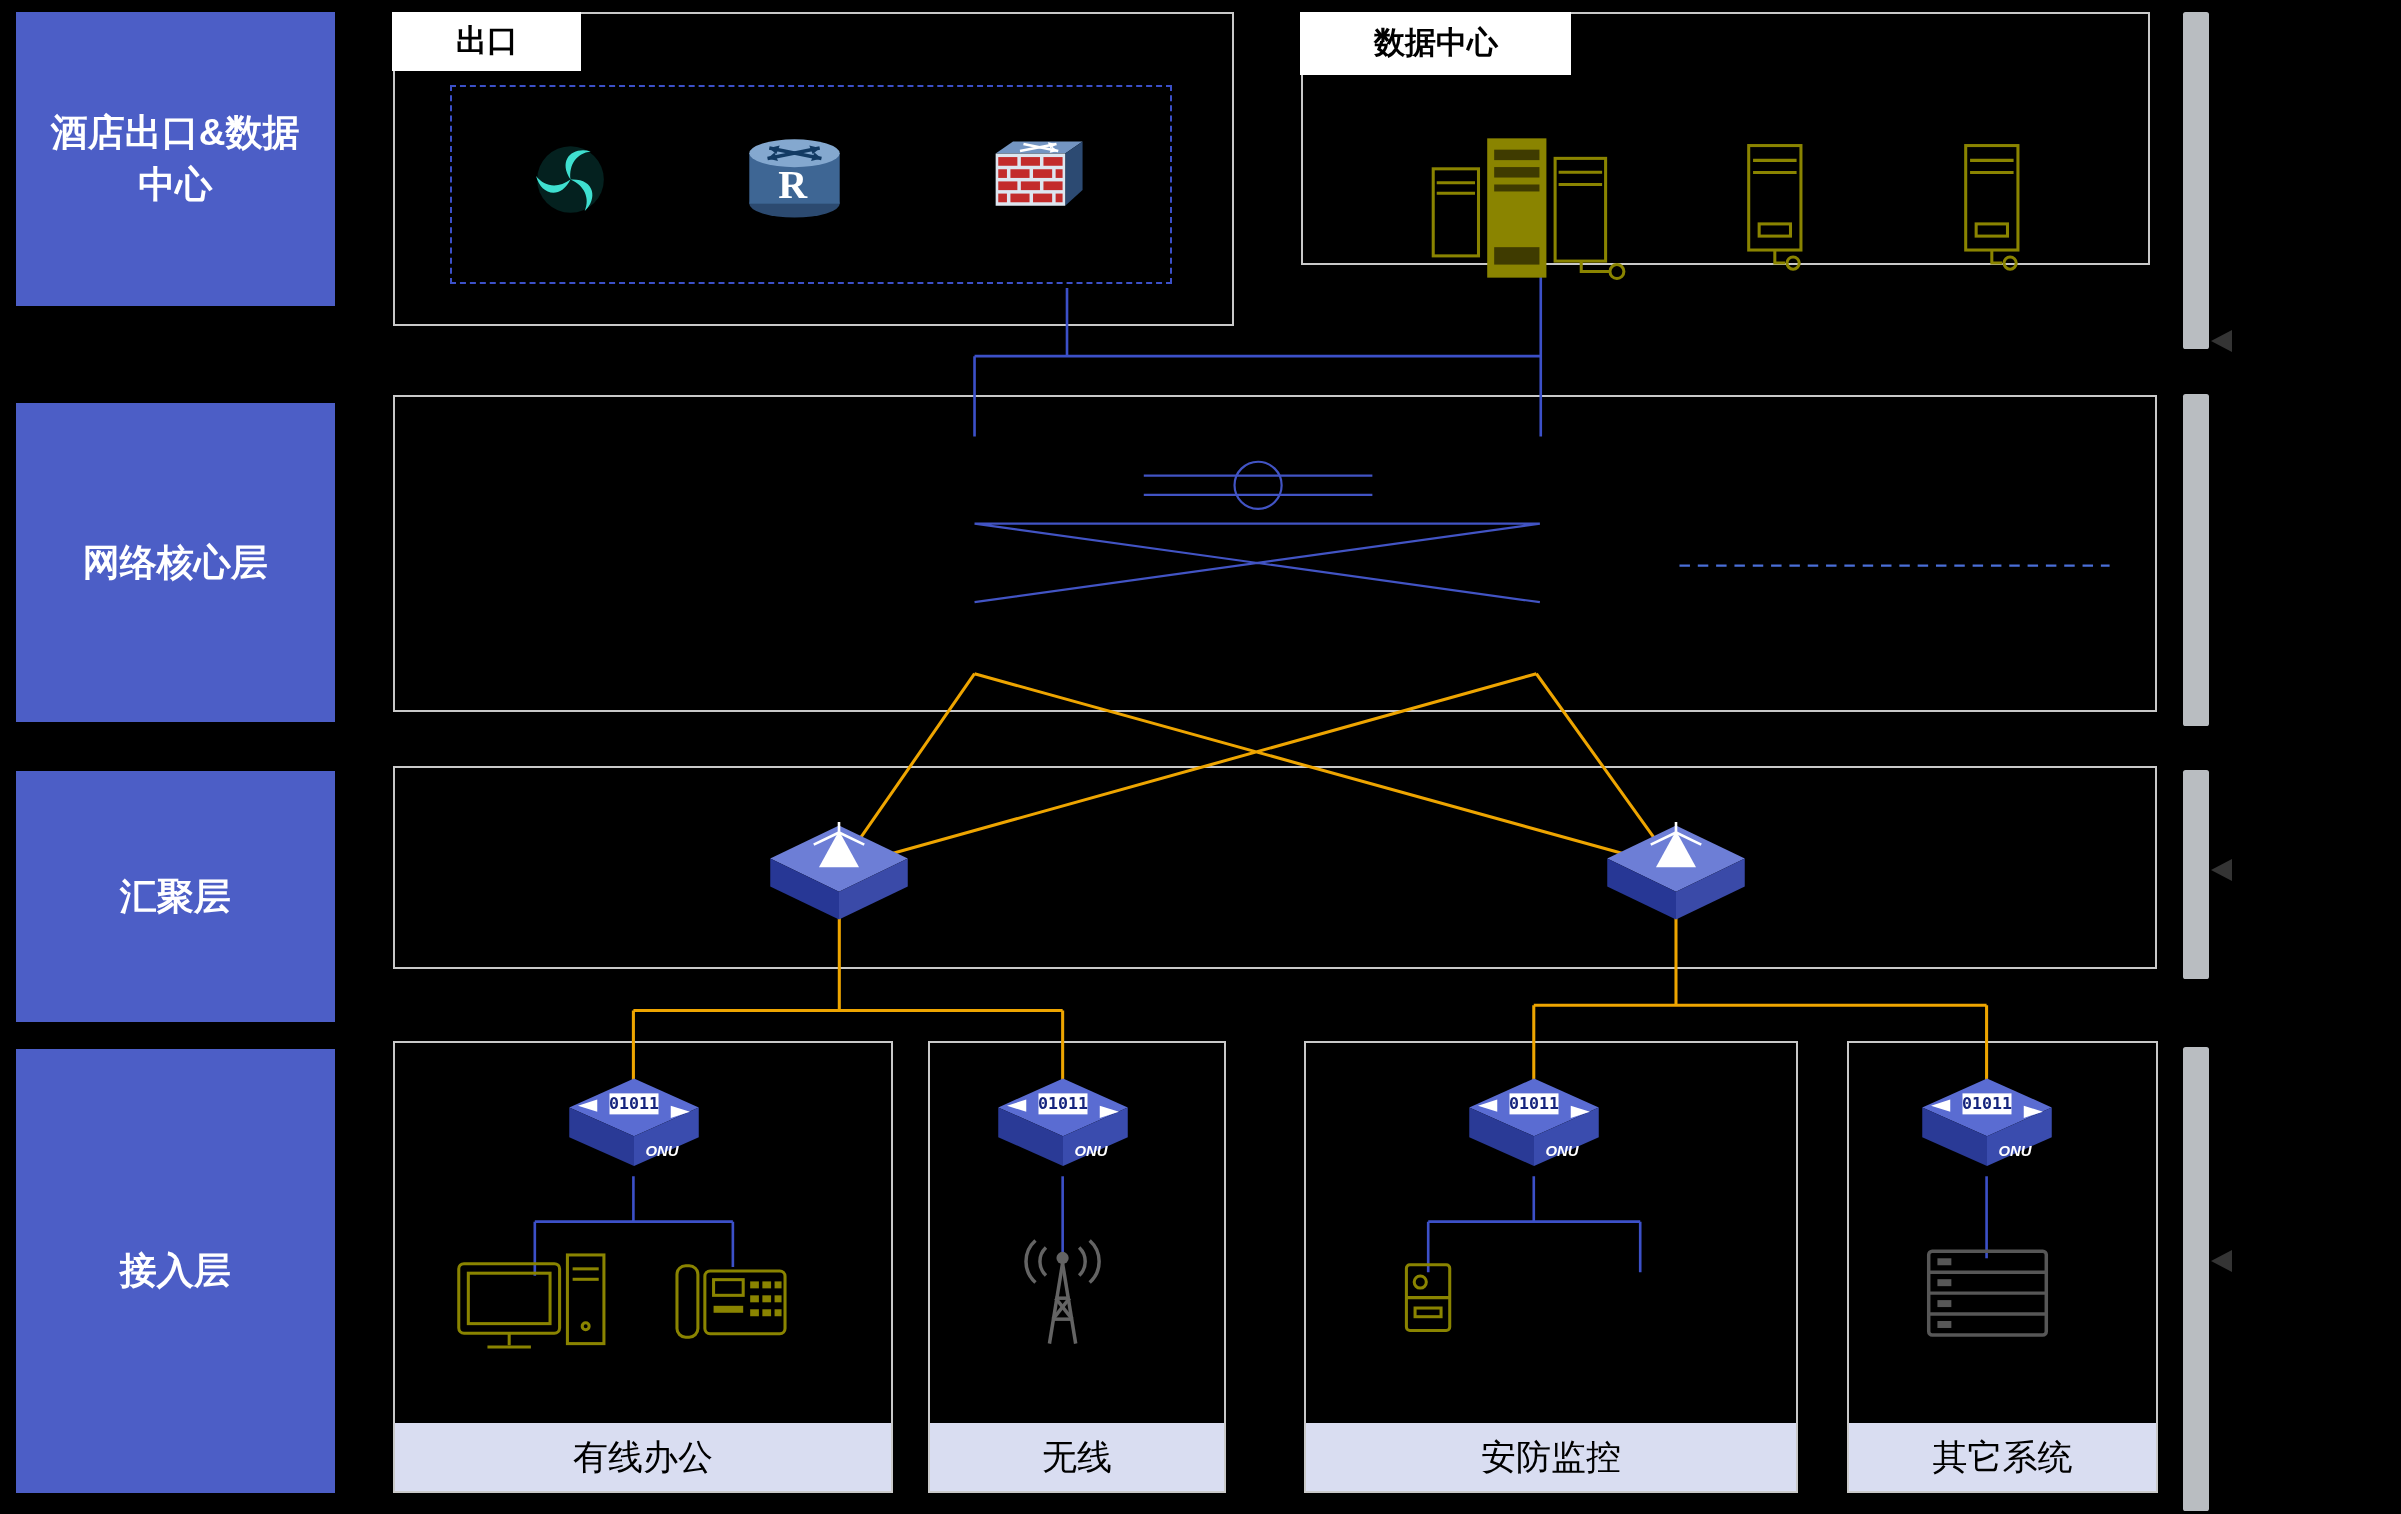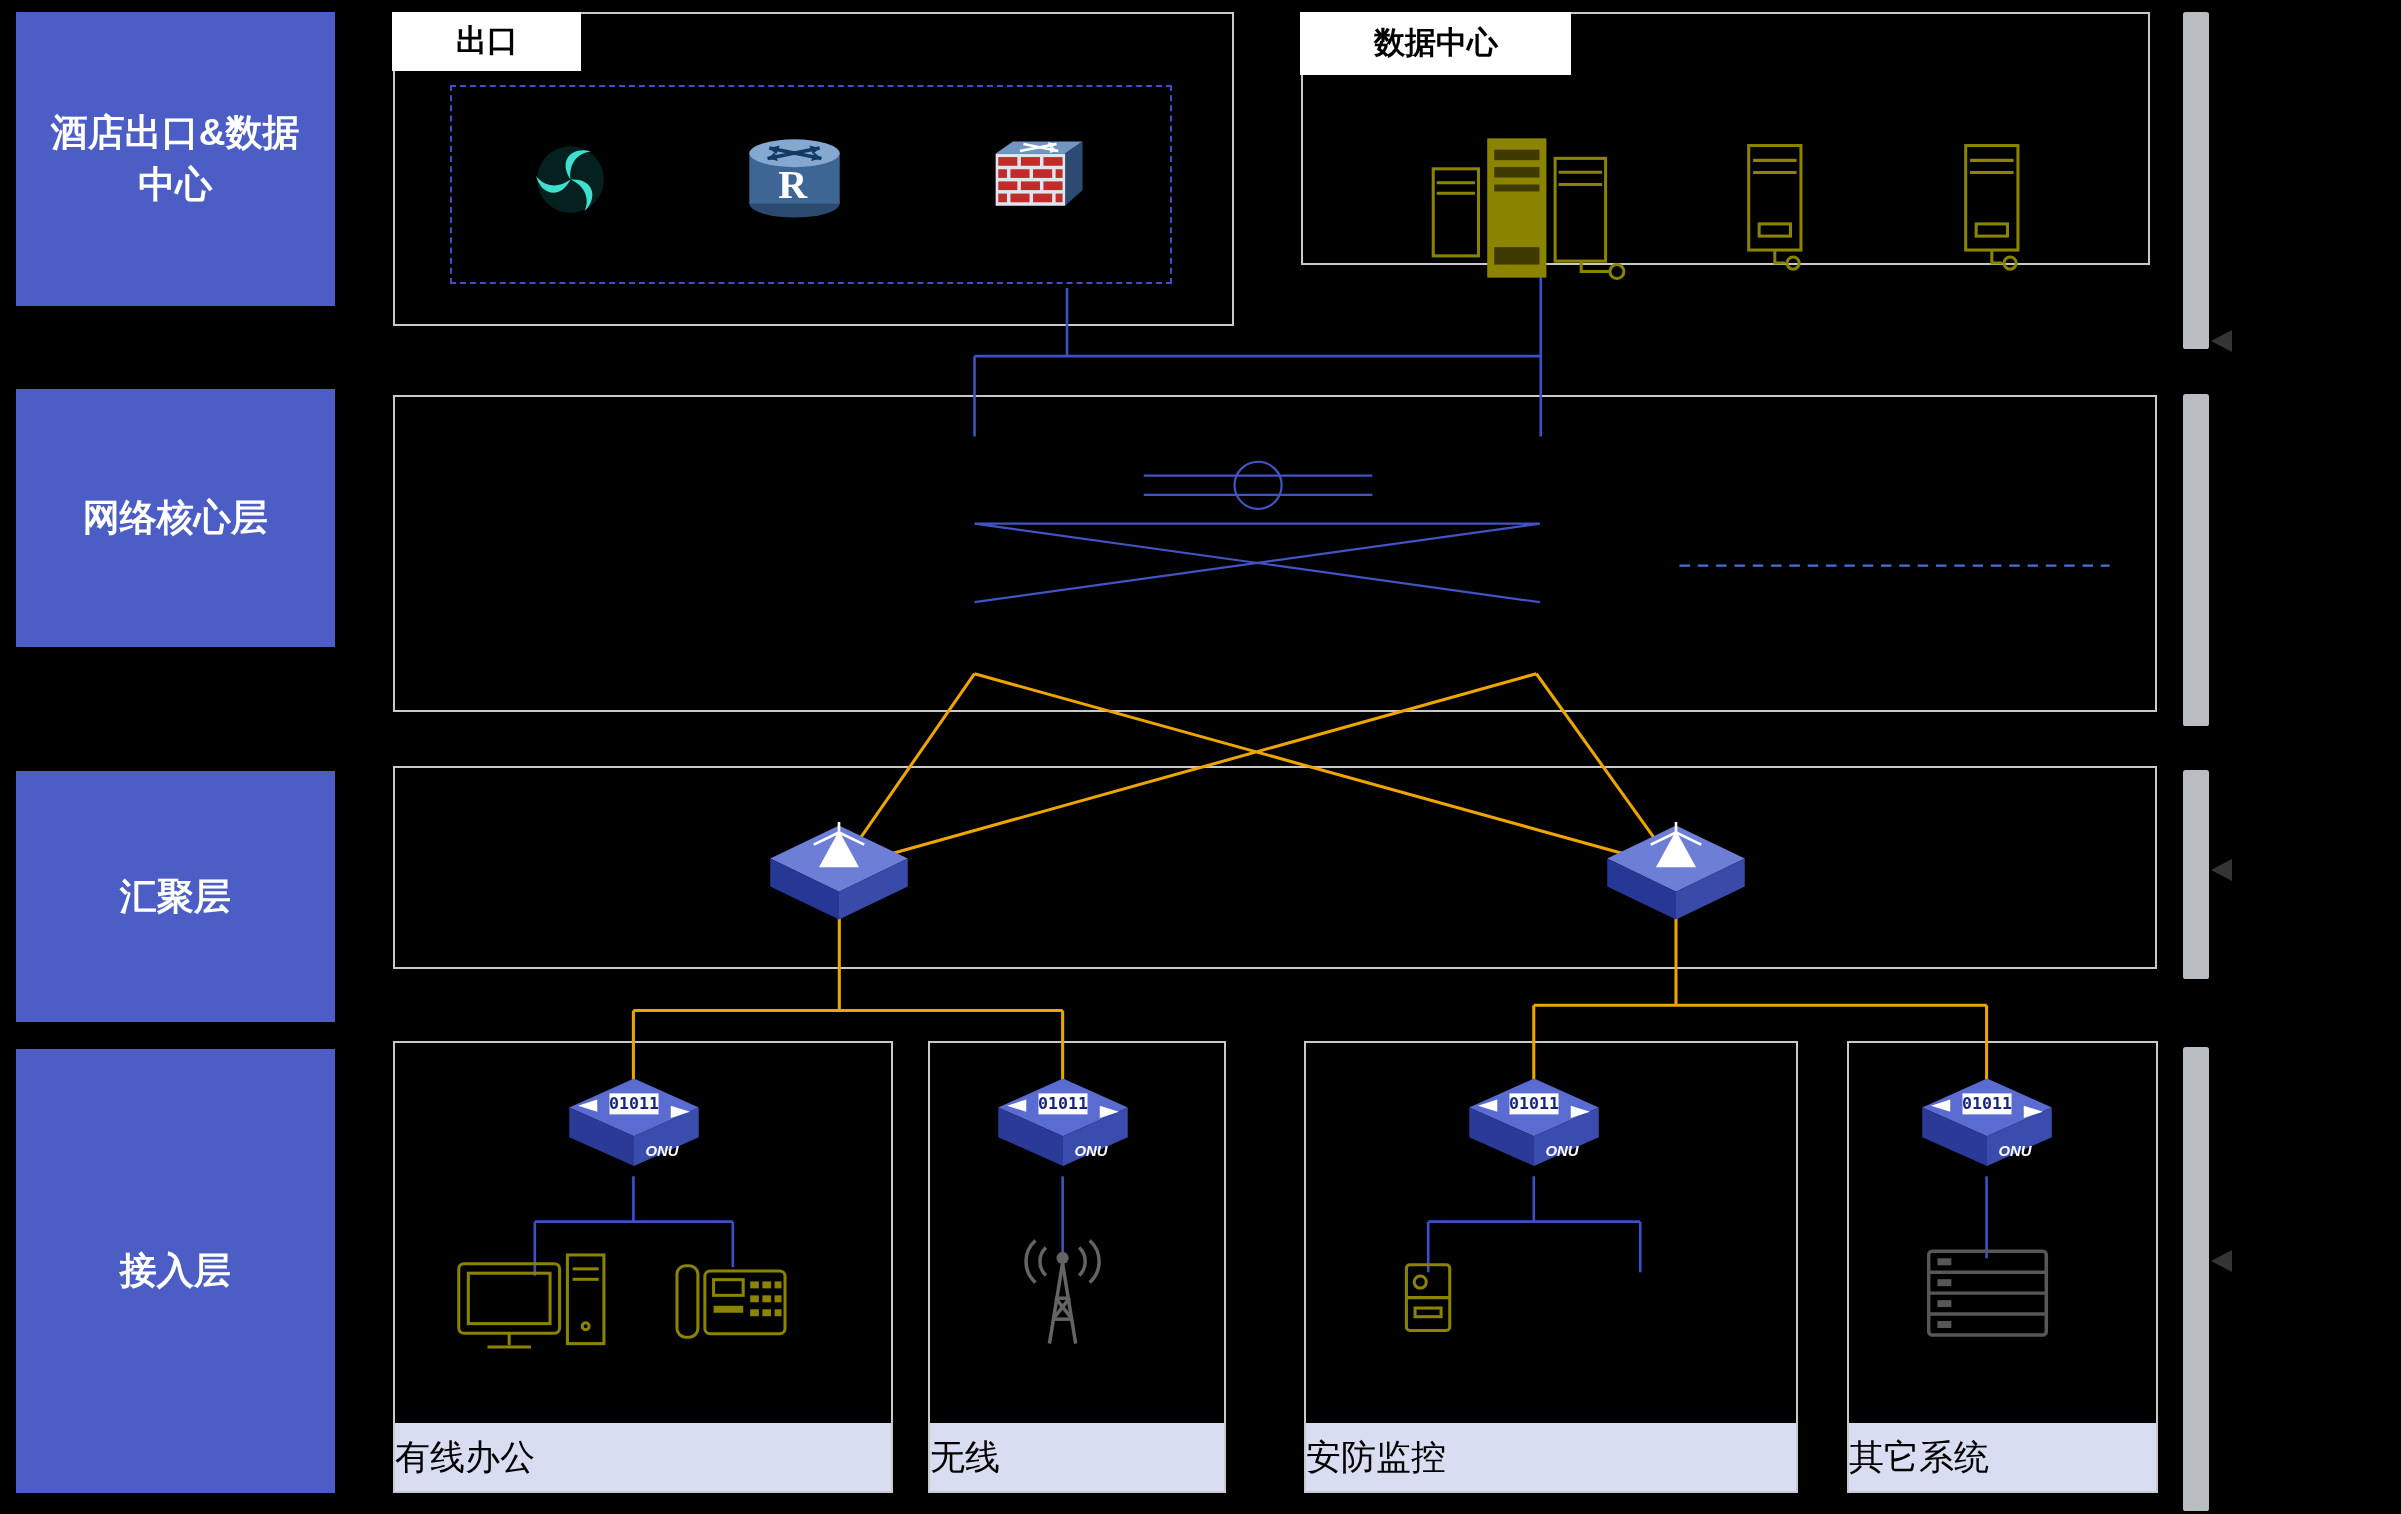--- a/index.html
+++ b/index.html
@@ -13,21 +13,21 @@
 
   .frame{position:absolute;border:2.6px solid var(--box-border);background:#000;z-index:1}
   .tab{position:absolute;top:-2.6px;left:-2.6px;background:#fff;color:#000;
     display:flex;align-items:center;justify-content:center;font-size:31px;font-weight:700;z-index:3}
   .dashed{position:absolute;border:2.6px dashed var(--link-blue);z-index:2}
 
   .icon{position:absolute;z-index:10}
   .links{position:absolute;left:0;top:0;z-index:5;pointer-events:none}
 
   .strip{position:absolute;left:0;right:0;bottom:0;height:68px;background:var(--zone-strip);
-    color:#000;display:flex;align-items:center;justify-content:flex-start;font-size:35px;font-weight:500;z-index:4}
+    color:#000;display:flex;align-items:center;justify-content:center;font-size:35px;font-weight:500;z-index:4}
 
   .bar{position:absolute;left:2183px;width:26px;background:#b9bdc1;border-radius:2.6px;z-index:2}
   .bar-arrow{position:absolute;left:2211px;width:0;height:0;border-top:11.3px solid transparent;
     border-bottom:11.3px solid transparent;border-right:21px solid #343434;z-index:2}
 
   
   .l-blue{stroke:var(--link-blue);fill:none;stroke-width:3}
   .l-orange{stroke:var(--link-orange);fill:none;stroke-width:3.5}
   .l-core{stroke:#4254c4;fill:none;stroke-width:2.5}
   .l-dash{stroke:var(--dashed-blue);fill:none;stroke-width:2.5;stroke-dasharray:12 9}
@@ -42,21 +42,21 @@
   .router-letter{font:700 46px "Liberation Serif",serif;fill:#fff;text-anchor:middle}
 </style>
 </head>
 <body>
 
 <div class="canvas">
 
   <div class="layer-label" style="top:12.2px;height:294px">
     <span>酒店出口&amp;数据中心</span>
   </div>
-  <div class="layer-label" style="top:389px;height:258px">
+  <div class="layer-label" style="top:403px;height:319px">
     <span>网络核心层</span>
   </div>
   <div class="layer-label" style="top:771px;height:251px">
     <span>汇聚层</span>
   </div>
   <div class="layer-label" style="top:1049px;height:444px">
     <span>接入层</span>
   </div>
 
   <div class="frame" style="left:393px;top:12.2px;width:841px;height:314px">

